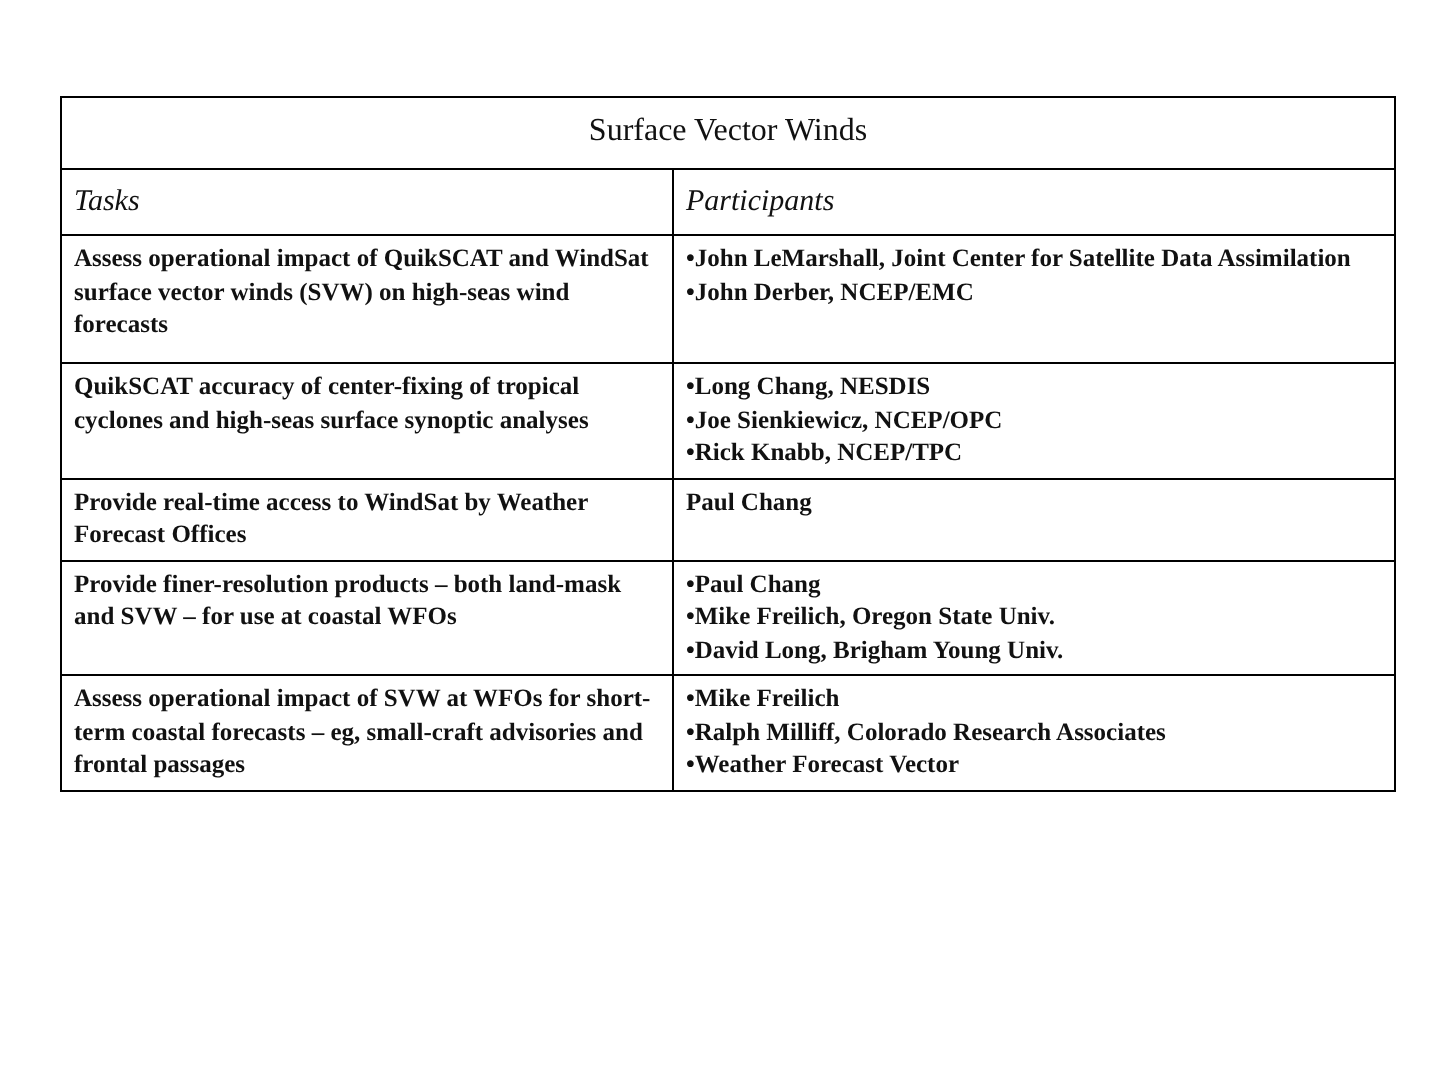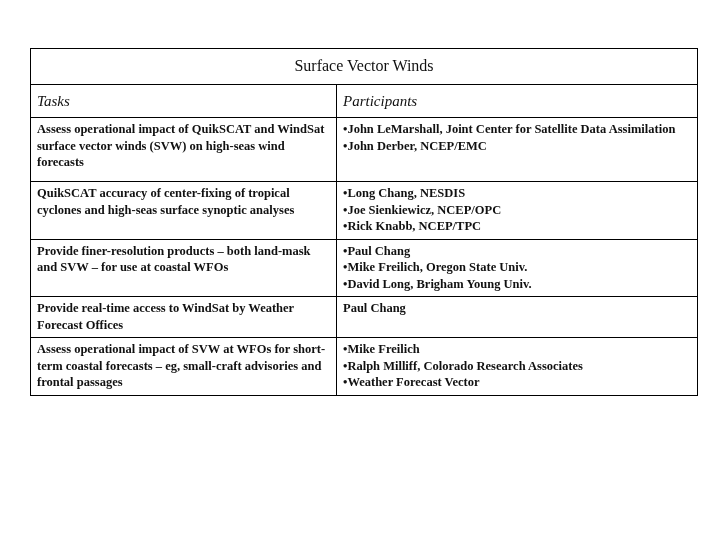--- a/index.html
+++ b/index.html
@@ -41,32 +41,32 @@
     </td>
   </tr>
   <tr class="row" style="height:57px">
     <td>QuikSCAT accuracy of center-fixing of tropical cyclones and high-seas surface synoptic analyses</td>
     <td>
       <span class="p-line">•Long Chang, NESDIS</span>
       <span class="p-line">•Joe Sienkiewicz, NCEP/OPC</span>
       <span class="p-line">•Rick Knabb, NCEP/TPC</span>
     </td>
   </tr>
+  <tr class="row" style="height:40px">
+    <td>Provide real-time access to WindSat by Weather Forecast Offices</td>
+    <td>
+      <span class="p-line">Paul Chang</span>
+    </td>
+  </tr>
   <tr class="row" style="height:57px">
     <td>Provide finer-resolution products – both land-mask and SVW – for use at coastal WFOs</td>
     <td>
       <span class="p-line">•Paul Chang</span>
       <span class="p-line">•Mike Freilich, Oregon State Univ.</span>
       <span class="p-line">•David Long, Brigham Young Univ.</span>
-    </td>
-  </tr>
-  <tr class="row" style="height:40px">
-    <td>Provide real-time access to WindSat by Weather Forecast Offices</td>
-    <td>
-      <span class="p-line">Paul Chang</span>
     </td>
   </tr>
   <tr class="row" style="height:57px">
     <td>Assess operational impact of SVW at WFOs for short-term coastal forecasts – eg, small-craft advisories and frontal passages</td>
     <td>
       <span class="p-line">•Mike Freilich</span>
       <span class="p-line">•Ralph Milliff, Colorado Research Associates</span>
       <span class="p-line">•Weather Forecast Vector</span>
     </td>
   </tr>

